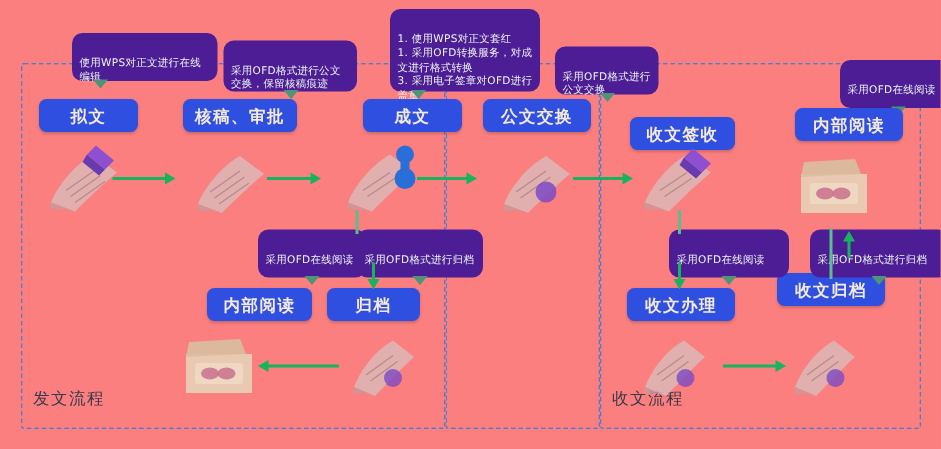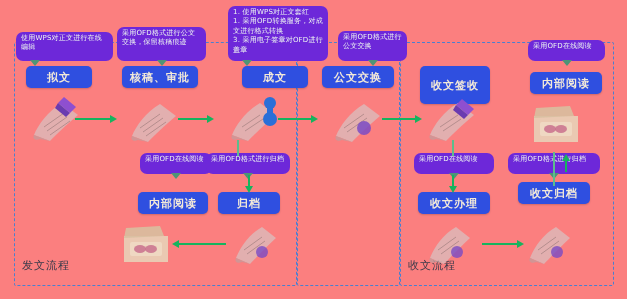--- a/index.html
+++ b/index.html
@@ -22,28 +22,29 @@
     position:absolute;
     font-size:11px;
     color:#3a3a4a;
     letter-spacing:1px;
     white-space:nowrap;
   }
 
   
   .callout{
     position:absolute;
-    background:#6d28d9;
+    background:#4c1d95;
     color:#eef6f1;
     border-radius:7px;
     box-sizing:border-box;
-    padding:2px 5px;
+    padding:16px 5px;
     font-size:7px;
     line-height:1.35;
     letter-spacing:0.2px;
+    margin-left:32px;
   }
   .callout .tail{
     position:absolute;
     bottom:-5px;
     width:0;height:0;
     border-left:5px solid transparent;
     border-right:5px solid transparent;
     border-top:6px solid #4d9478;
   }
   .callout.tail-left .tail{left:14px;}
@@ -119,21 +120,21 @@
 
 <div id="canvas">
 
   <div class="region" style="left:14px;top:42px;width:283px;height:244px;"></div>
   <div class="region" style="left:297px;top:42px;width:103px;height:244px;"></div>
   <div class="region" style="left:400px;top:42px;width:214px;height:244px;"></div>
 
   <div class="region-label" style="left:22px;top:258px;">发文流程</div>
   <div class="region-label" style="left:408px;top:258px;">收文流程</div>
 
-  <div class="callout tail-left" style="left:16px;top:32px;width:97px;height:29px;">
+  <div class="callout tail-left" style="left:16px;top:22px;width:97px;height:29px;">
     <span>使用WPS对正文进行在线编辑</span>
     <span class="tail"></span>
   </div>
 
   <div class="callout tail-mid" style="left:117px;top:27px;width:89px;height:34px;">
     <span>采用OFD格式进行公文交换，保留核稿痕迹</span>
     <span class="tail"></span>
   </div>
 
   <div class="callout tail-left" style="left:228px;top:6px;width:100px;height:55px;">
@@ -150,21 +151,21 @@
 
   <div class="callout tail-mid" style="left:528px;top:40px;width:77px;height:21px;">
     <span>采用OFD在线阅读</span>
     <span class="tail"></span>
   </div>
 
   <div class="stage" style="left:26px;top:66px;width:66px;height:22px;">拟文</div>
   <div class="stage" style="left:122px;top:66px;width:76px;height:22px;">核稿、审批</div>
   <div class="stage" style="left:242px;top:66px;width:66px;height:22px;">成文</div>
   <div class="stage" style="left:322px;top:66px;width:72px;height:22px;">公文交换</div>
-  <div class="stage" style="left:420px;top:66px;width:70px;height:38px;">收文签收</div>
+  <div class="stage" style="left:420px;top:78px;width:70px;height:22px;">收文签收</div>
   <div class="stage" style="left:530px;top:72px;width:72px;height:22px;">内部阅读</div>
 
   <div class="stage" style="left:138px;top:192px;width:70px;height:22px;">内部阅读</div>
   <div class="stage" style="left:218px;top:192px;width:62px;height:22px;">归档</div>
   <div class="stage" style="left:418px;top:192px;width:72px;height:22px;text-align:right;">收文办理</div>
   <div class="stage" style="left:518px;top:182px;width:72px;height:22px;">收文归档</div>
 
   <div class="callout tail-mid" style="left:140px;top:153px;width:72px;height:21px;">
     <span>采用OFD在线阅读</span>
     <span class="tail"></span>

